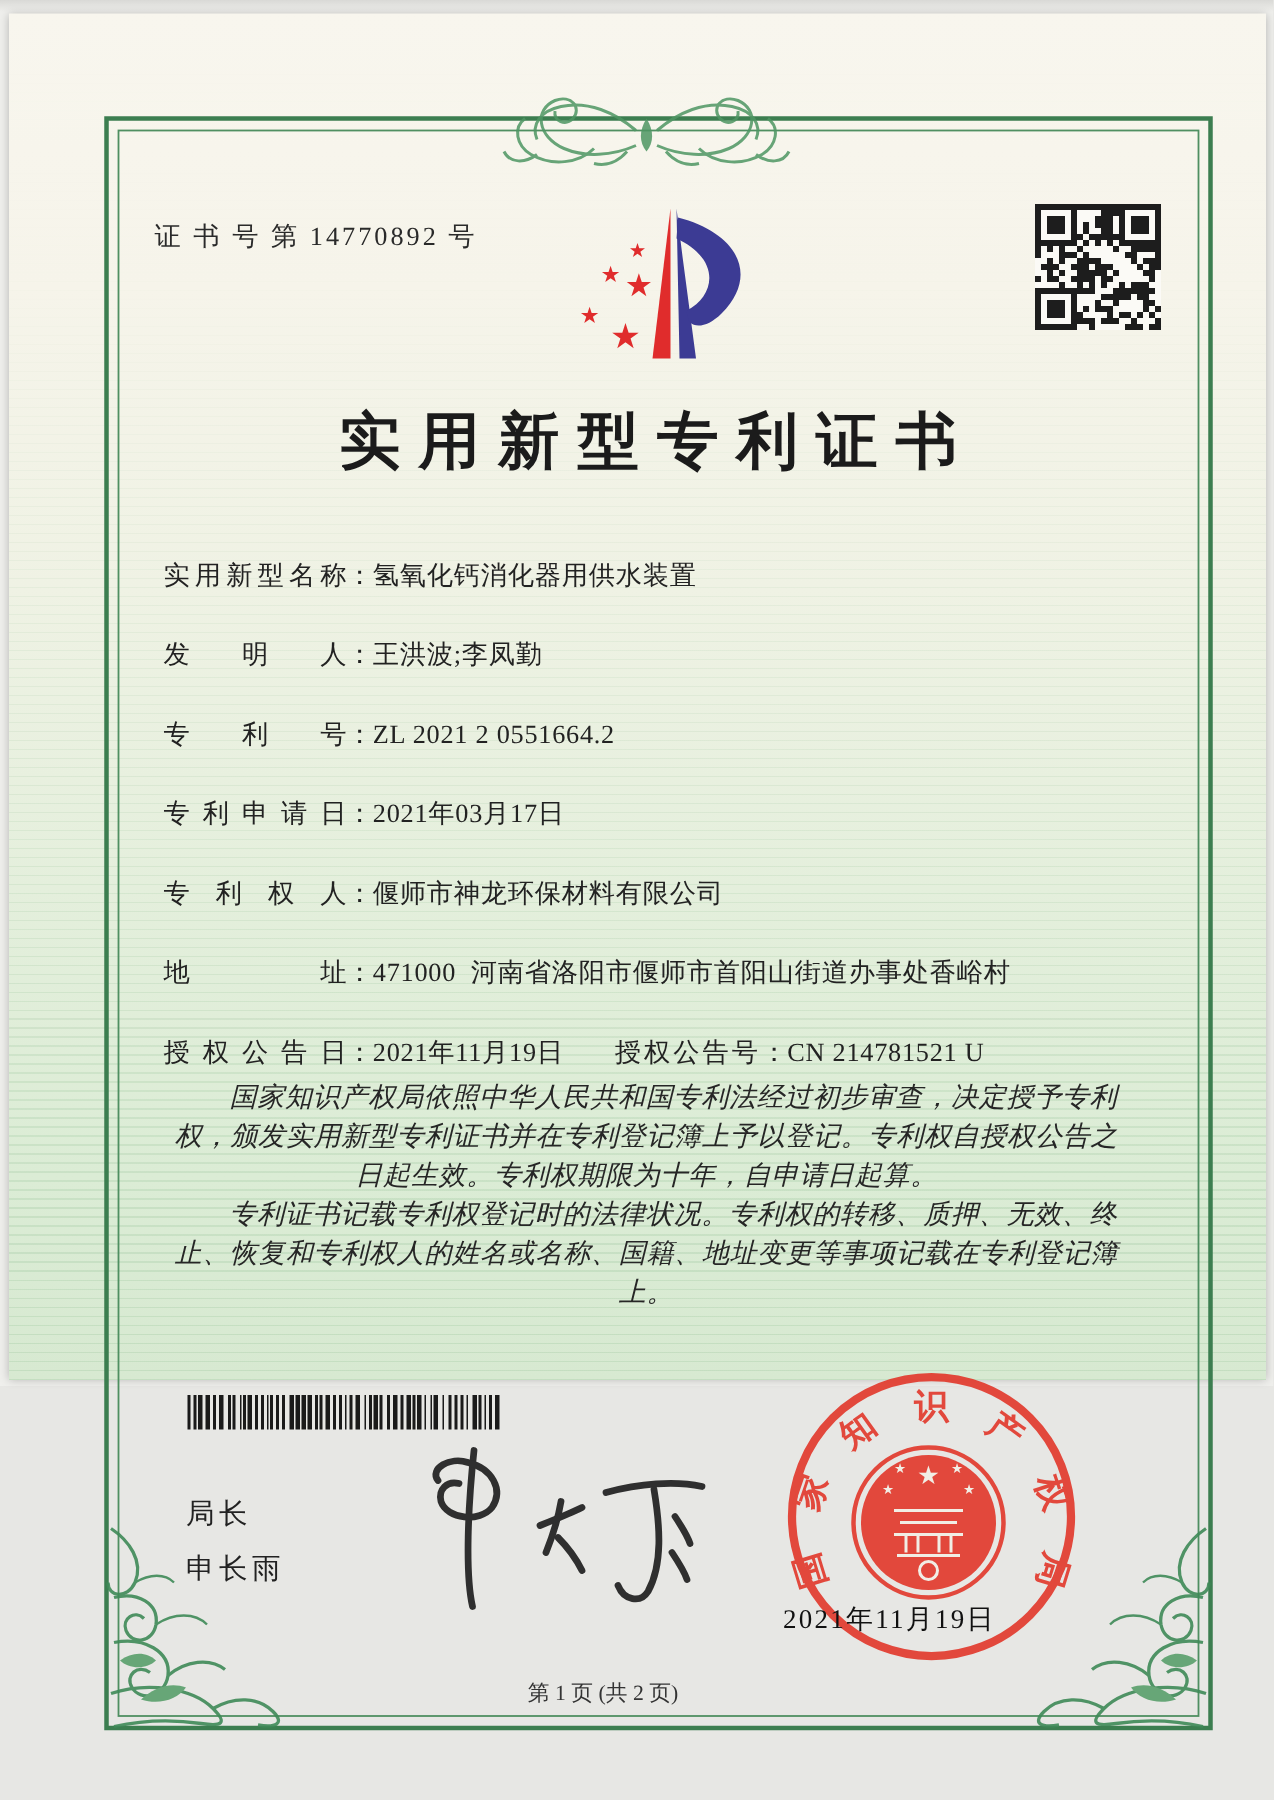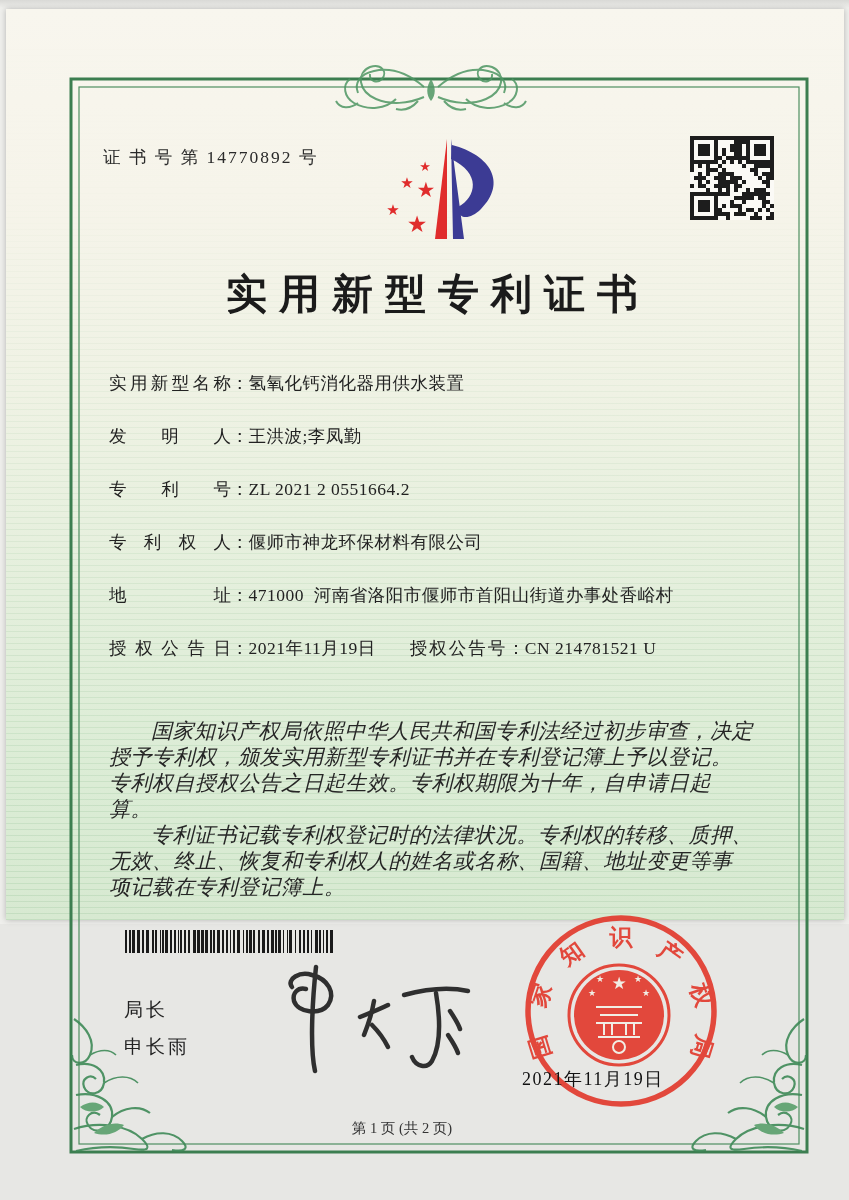--- a/index.html
+++ b/index.html
@@ -16,21 +16,21 @@
   .frame-svg{left:0;top:0;pointer-events:none;}
   .cert-no{left:97px;top:136px;font-size:17.5px;letter-spacing:2px;color:#2a2a2a;white-space:pre;}
   .title{left:0;right:0;top:258px;text-align:center;font-size:41px;font-weight:bold;letter-spacing:12px;color:#1b1b1b;padding-left:26px;}
   .fields{left:103px;top:362px;color:#222;}
   .field-row{height:22px;margin-bottom:31px;font-size:17.5px;white-space:pre;}
   .flabel{display:inline-block;width:122px;text-align:justify;text-align-last:justify;vertical-align:top;}
   .flabel2{display:inline-block;margin-left:34px;letter-spacing:2px;}
   .colon{display:inline-block;}
   .fvalue{letter-spacing:.5px;}
   .paras{left:103px;top:709px;width:644px;color:#262626;}
-  .paras p{margin:0;font-size:21px;line-height:26px;text-indent:2em;font-style:italic;letter-spacing:.5px;}
+  .paras p{margin:0;font-size:18px;line-height:26px;text-indent:2em;font-style:italic;letter-spacing:.5px;text-align:center;}
   .barcode{left:119px;top:921px;width:216px;height:23px;display:flex;align-items:stretch;}
   .barcode span{display:block;height:100%;}
   .signer{left:118px;top:982px;font-size:19px;color:#222;letter-spacing:3px;line-height:37px;}
   .seal-date{left:516px;top:1058px;font-size:18px;letter-spacing:1.5px;color:#111;z-index:6;}
   .footer-page{left:0;right:46px;top:1110px;text-align:center;font-size:14.5px;color:#333;white-space:pre;}
   .back-note{left:0;right:28px;top:1156px;text-align:center;font-size:15.5px;font-style:italic;letter-spacing:3px;color:#333;margin-top:35px;}
   .qr{left:684px;top:127px;width:84px;height:84px;}
   .logo{left:363px;top:122px;}
   .sig{left:0;top:0;z-index:5;pointer-events:none;}
   .seal-svg{left:0;top:0;z-index:4;opacity:.92;pointer-events:none;}
@@ -336,20 +336,21 @@
             <rect x="20" y="20" width="1" height="1"></rect>
           </g>
         </svg></div>
 
     <div class="abs title">实用新型专利证书</div>
 
     <div class="abs fields">
       <div class="field-row"><span class="flabel">实用新型名称</span><span class="colon">：</span><span class="fvalue">氢氧化钙消化器用供水装置</span></div>
       <div class="field-row"><span class="flabel">发明人</span><span class="colon">：</span><span class="fvalue">王洪波;李凤勤</span></div>
       <div class="field-row"><span class="flabel">专利号</span><span class="colon">：</span><span class="fvalue">ZL 2021 2 0551664.2</span></div>
+      <div class="field-row"><span class="flabel">专利申请日</span><span class="colon">：</span><span class="fvalue">2021年03月17日</span></div>
       <div class="field-row"><span class="flabel">专利权人</span><span class="colon">：</span><span class="fvalue">偃师市神龙环保材料有限公司</span></div>
       <div class="field-row"><span class="flabel">地址</span><span class="colon">：</span><span class="fvalue">471000  河南省洛阳市偃师市首阳山街道办事处香峪村</span></div>
       <div class="field-row"><span class="flabel">授权公告日</span><span class="colon">：</span><span class="fvalue">2021年11月19日</span><span class="flabel2">授权公告号</span><span class="colon">：</span><span class="fvalue">CN 214781521 U</span></div>
     </div>
 
     <div class="abs paras">
       <p>国家知识产权局依照中华人民共和国专利法经过初步审查，决定授予专利权，颁发实用新型专利证书并在专利登记簿上予以登记。专利权自授权公告之日起生效。专利权期限为十年，自申请日起算。</p>
       <p>专利证书记载专利权登记时的法律状况。专利权的转移、质押、无效、终止、恢复和专利权人的姓名或名称、国籍、地址变更等事项记载在专利登记簿上。</p>
     </div>
 

